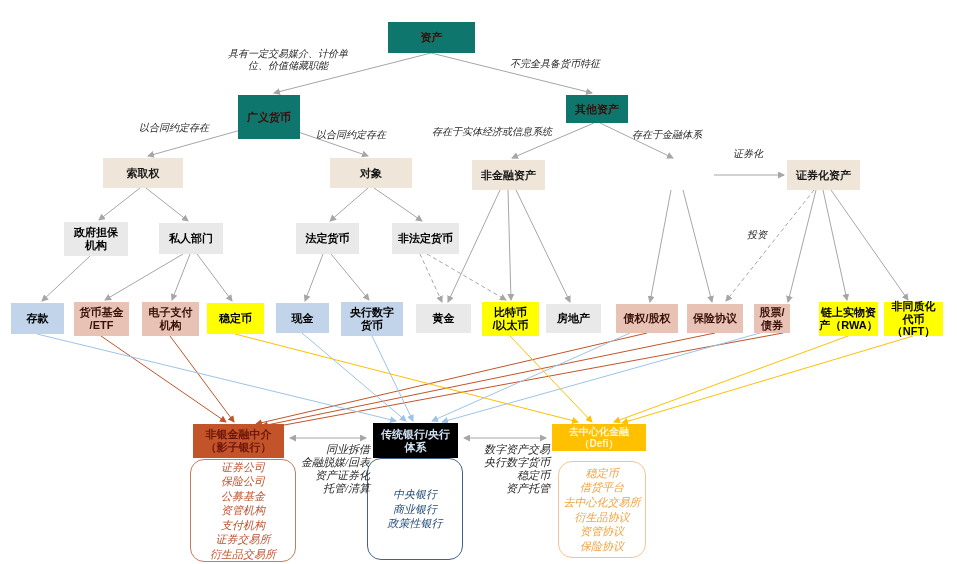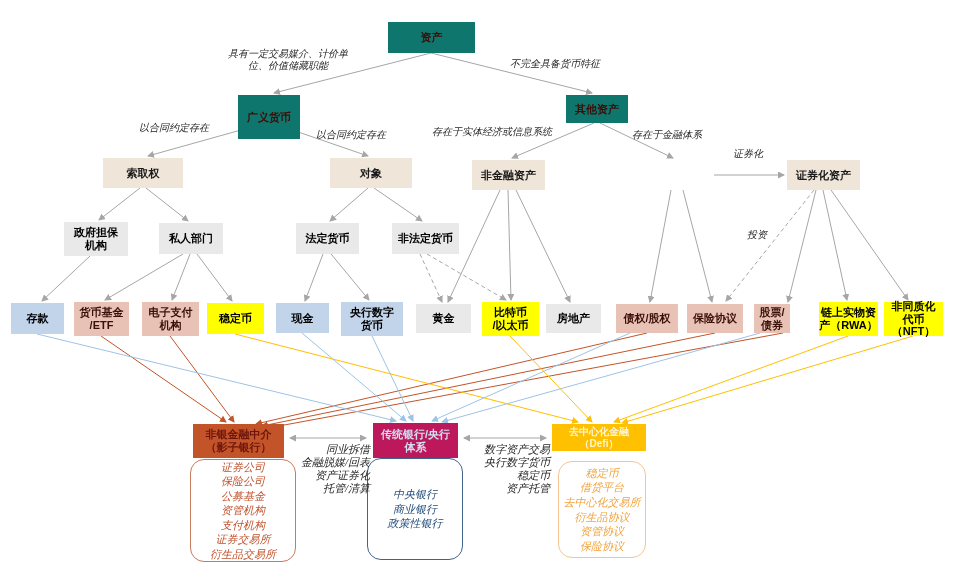--- a/index.html
+++ b/index.html
@@ -9,21 +9,21 @@
   .node{position:absolute;z-index:2;display:flex;align-items:center;justify-content:center;
         text-align:center;font-weight:bold;font-size:11px;line-height:1.15;
         white-space:pre-line;box-sizing:border-box;}
   .dark{background:#0f766e;color:#3D0D07;}
   .beige{background:#EFE5D8;color:#1a1a1a;}
   .grayb{background:#E9E9E9;color:#000;}
   .blueb{background:#C2D4EA;color:#000;}
   .pinkb{background:#E9C2B6;color:#3A1008;}
   .yellowb{background:#FFFF00;color:#000;}
   .hub1{background:#C35429;color:#6E150B;}
-  .hub2{background:#be185d;color:#CFE0F2;}
+  .hub2{background:#000000;color:#CFE0F2;}
   .hub3{background:#FFC000;color:#FFF4D6;font-size:10px;}
   .elabel{position:absolute;z-index:2;text-align:center;font-style:italic;color:#262626;
           font-size:10px;line-height:1.15;white-space:pre-line;
           font-family:"Liberation Serif",serif;}
   .stack{position:absolute;z-index:2;text-align:right;font-style:italic;color:#262626;
          font-size:11px;line-height:1.18;white-space:pre-line;
          font-family:"Liberation Serif",serif;}
   .listbox{position:absolute;z-index:2;border-radius:14px;border:1px solid;
            display:flex;align-items:center;justify-content:center;text-align:center;
            font-style:italic;font-size:11px;line-height:1.32;white-space:pre-line;

